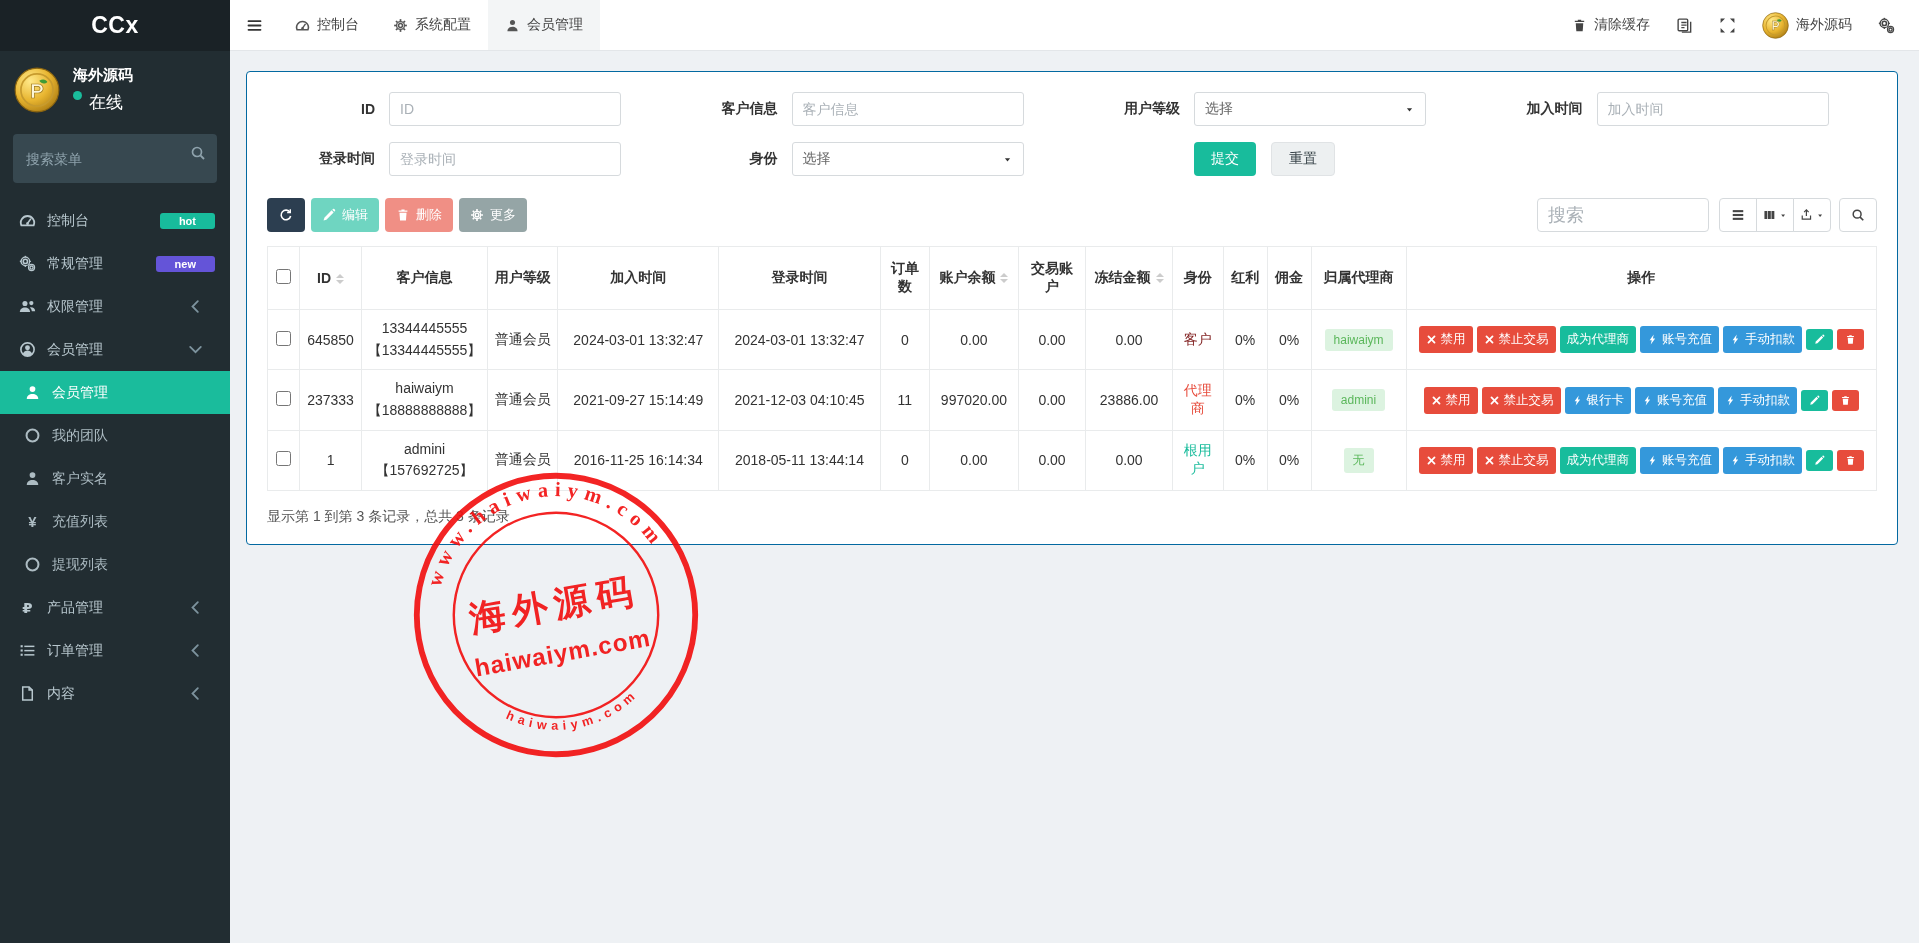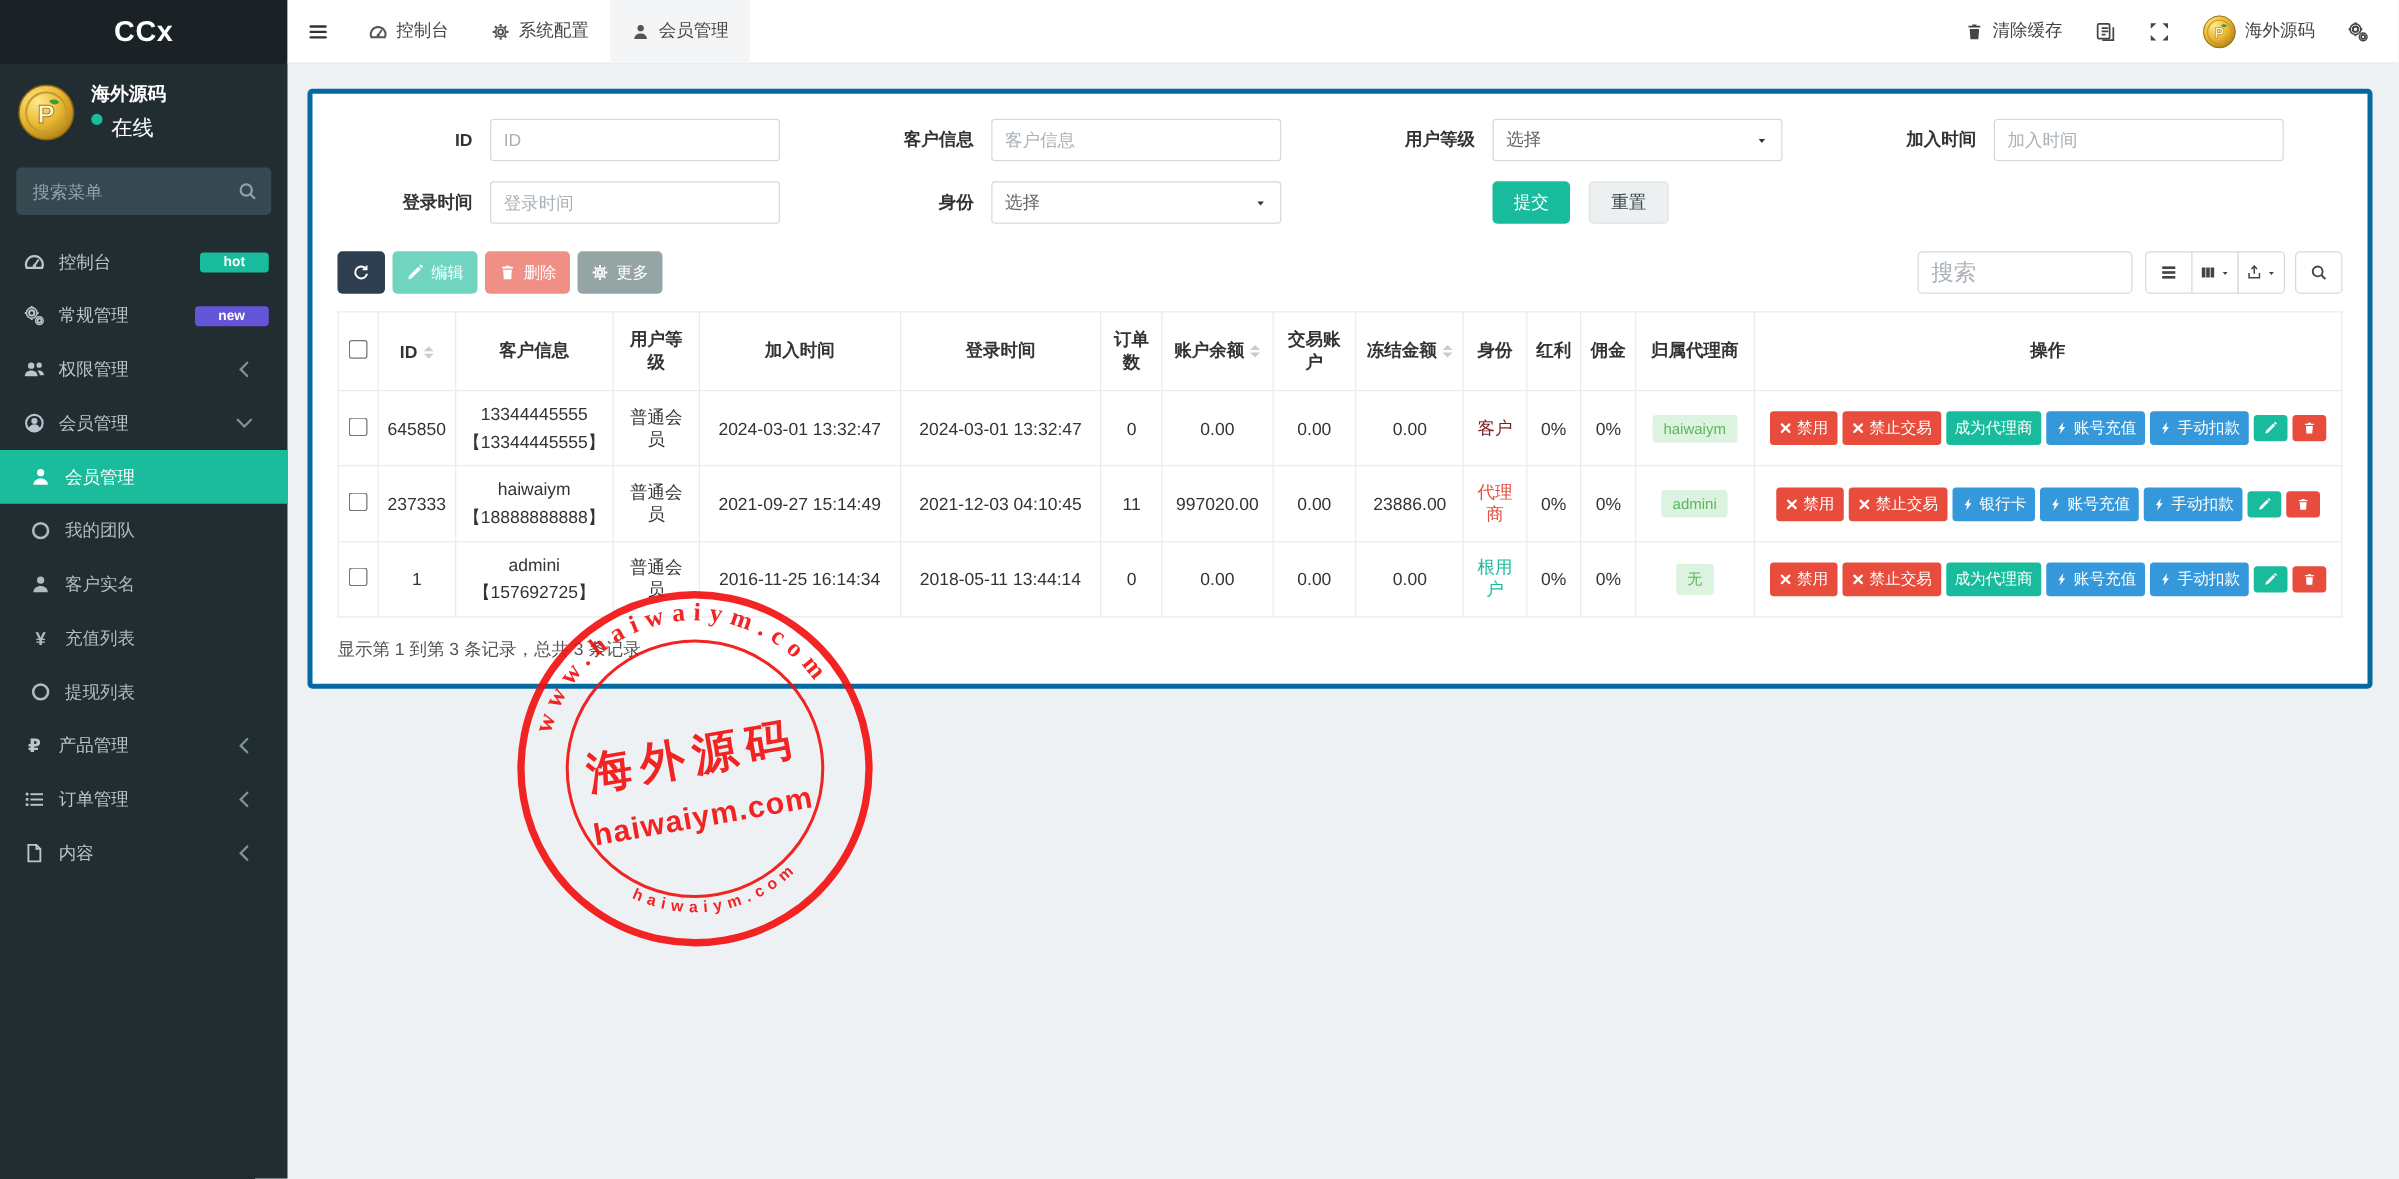--- a/index.html
+++ b/index.html
@@ -13,21 +13,21 @@
   
   .sidebar{width:230px;background:#222d32;flex-shrink:0;display:flex;flex-direction:column}
   .logo{height:51px;background:#1a2226;color:#fff;display:flex;align-items:center;justify-content:center;
         font-size:23px;font-weight:bold;letter-spacing:.5px}
   .user-panel{display:flex;align-items:center;gap:13px;padding:15px 14px 14px}
   .coin{flex-shrink:0}
   .user-name{color:#fff;font-weight:bold;font-size:15px;margin-bottom:6px}
   .user-status{color:#ffffff;font-size:17px;display:flex;align-items:flex-start;gap:7px}
   .dot{width:9px;height:9px;border-radius:50%;background:#1abc9c}
   .side-search{margin:6px 13px 16px;position:relative}
-  .side-search input{width:100%;height:38px;background:#374850;border:none;border-radius:4px;color:#a3a3a3;
+  .side-search input{width:100%;height:49px;background:#374850;border:none;border-radius:4px;color:#a3a3a3;
         padding:0 56px 0 13px;font-size:14px;outline:none}
   .side-search input::placeholder{color:#8fa3ad}
   .side-search .ic{position:absolute;right:11px;top:11px;width:16px;height:16px;color:#8fa3ad}
   .menu{list-style:none;margin:0;padding:0;flex:1}
   .menu li{height:43px;display:flex;align-items:center;padding:0 15px 0 19px;color:#b8c7ce;
         cursor:pointer;font-size:14px}
   .menu li .ic{width:17px;height:17px;margin-right:11px;flex-shrink:0}
   .menu li.sub{padding-left:24px;color:#adbcc3}
   .menu li.active{background:#1abc9c;color:#fff}
   .mbadge{margin-left:auto;font-size:11px;font-weight:bold;color:#fff;padding:2px 19px;border-radius:3px}
@@ -44,21 +44,21 @@
   .tab{display:flex;align-items:center;gap:7px;padding:0 17px;color:#454545;cursor:pointer}
   .tab .ic{width:15px;height:15px;color:#555}
   .tab.active{background:#f3f5f6}
   .nav-right{margin-left:auto;display:flex;align-items:center;gap:26px;padding-right:24px;color:#454545}
   .nav-item{display:flex;align-items:center;gap:7px;cursor:pointer}
   .nav-item .ic{width:15px;height:15px}
   .nav-item .ic.lg{width:17px;height:17px}
 
   
   .content{position:relative;flex:1;padding:20px 21px 0 16px;overflow:hidden}
-  .card{background:#fff;border:4px solid #0369a1;border-radius:4px;padding:18px 20px 18px}
+  .card{background:#fff;border:1px solid #0369a1;border-radius:4px;padding:18px 20px 18px}
 
   
   .filter{display:grid;grid-template-columns:repeat(4,1fr);row-gap:16px;margin:2px 0 22px}
   .f-cell{display:flex;align-items:center}
   .f-label{width:108px;text-align:right;margin-right:14px;font-weight:bold;color:#333;flex-shrink:0}
   .f-ctl{width:232px;height:34px;border:1px solid #d6dadd;border-radius:3px;background:#fff;
          font-size:14px;color:#333;padding:0 10px;outline:none}
   input.f-ctl::placeholder{color:#aab1b7}
   .f-select{display:flex;align-items:center;justify-content:space-between;color:#666;cursor:pointer}
   .f-select .ic{width:11px;height:11px;color:#333}

